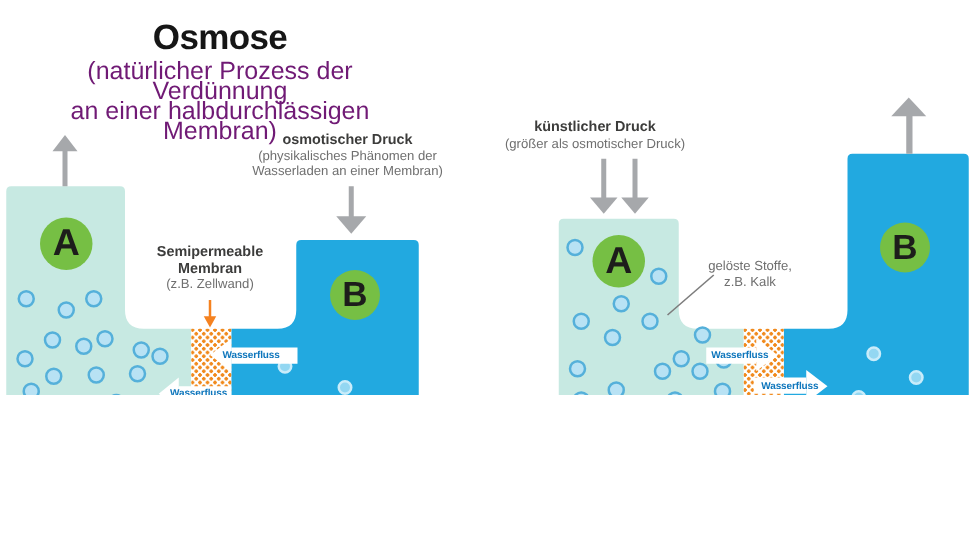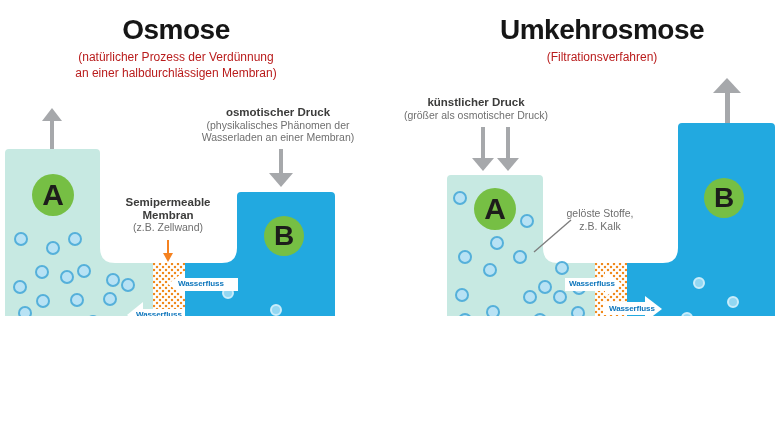--- a/index.html
+++ b/index.html
@@ -1,21 +1,21 @@
 <!DOCTYPE html>
 <html><head>
 <meta charset="utf-8">
 <style>
   html,body{margin:0;padding:0;background:#ffffff;}
   #canvas{position:relative;width:780px;height:316px;background:#ffffff;overflow:hidden;
           font-family:"Liberation Sans","DejaVu Sans",sans-serif;color:#1d1d1b;}
   
   .hdr{position:absolute;text-align:center;}
   .hdr .title{font-size:28px;font-weight:bold;color:#161616;line-height:32px;letter-spacing:-0.5px;}
-  .hdr .sub{font-size:12px;color:#b91c1c;line-height:16px;margin-top:3px;}
+  .hdr .sub{font-size:20px;color:#701a75;line-height:16px;margin-top:3px;}
   
   .ann{position:absolute;text-align:center;line-height:12.5px;}
   .ann .b{font-size:11.5px;font-weight:bold;color:#3c3c3b;}
   .ann .g{font-size:10.5px;color:#6f6f6f;}
   
   svg.tank{position:absolute;display:block;}
   .dotA{fill:#b8e2f4;stroke:#55b0da;stroke-width:2;}
   .dotB{fill:#93d7f2;stroke:#c9ecfa;stroke-width:2;}
   
   .membrane{position:absolute;background-color:#ffffff;
@@ -50,24 +50,20 @@
 <body>
 
 <div id="canvas">
 
   <div class="hdr" style="left:26px;top:14px;width:300px;">
     <div class="title">Osmose</div>
     <div class="sub">
       <div>(natürlicher Prozess der Verdünnung</div>
       <div>an einer halbdurchlässigen Membran)</div>
     </div>
-  </div>
-  <div class="hdr" style="left:452px;top:14px;width:300px;">
-    <div class="title">Umkehrosmose</div>
-    <div class="sub">(Filtrationsverfahren)</div>
   </div>
 
   <svg class="tank" style="left:0;top:100px;" width="390" height="248" viewBox="0 0 390 248">
     <path d="M5,53 Q5,49 9,49 L96,49 Q100,49 100,53 L100,148 Q100,163 115,163 L153,163 L153,241 L17,241 Q5,241 5,229 Z" fill="#c7e9e2"></path>
     <path d="M237,96 Q237,92 241,92 L331,92 Q335,92 335,96 L335,229 Q335,241 323,241 L185,241 L185,163 L222,163 Q237,163 237,148 Z" fill="#22a9e0"></path>
     <g>
       <circle class="dotA" cx="21" cy="139" r="6"></circle>
         <circle class="dotA" cx="53" cy="148" r="6"></circle>
       <circle class="dotA" cx="75" cy="139" r="6"></circle>
         <circle class="dotA" cx="42" cy="172" r="6"></circle>

